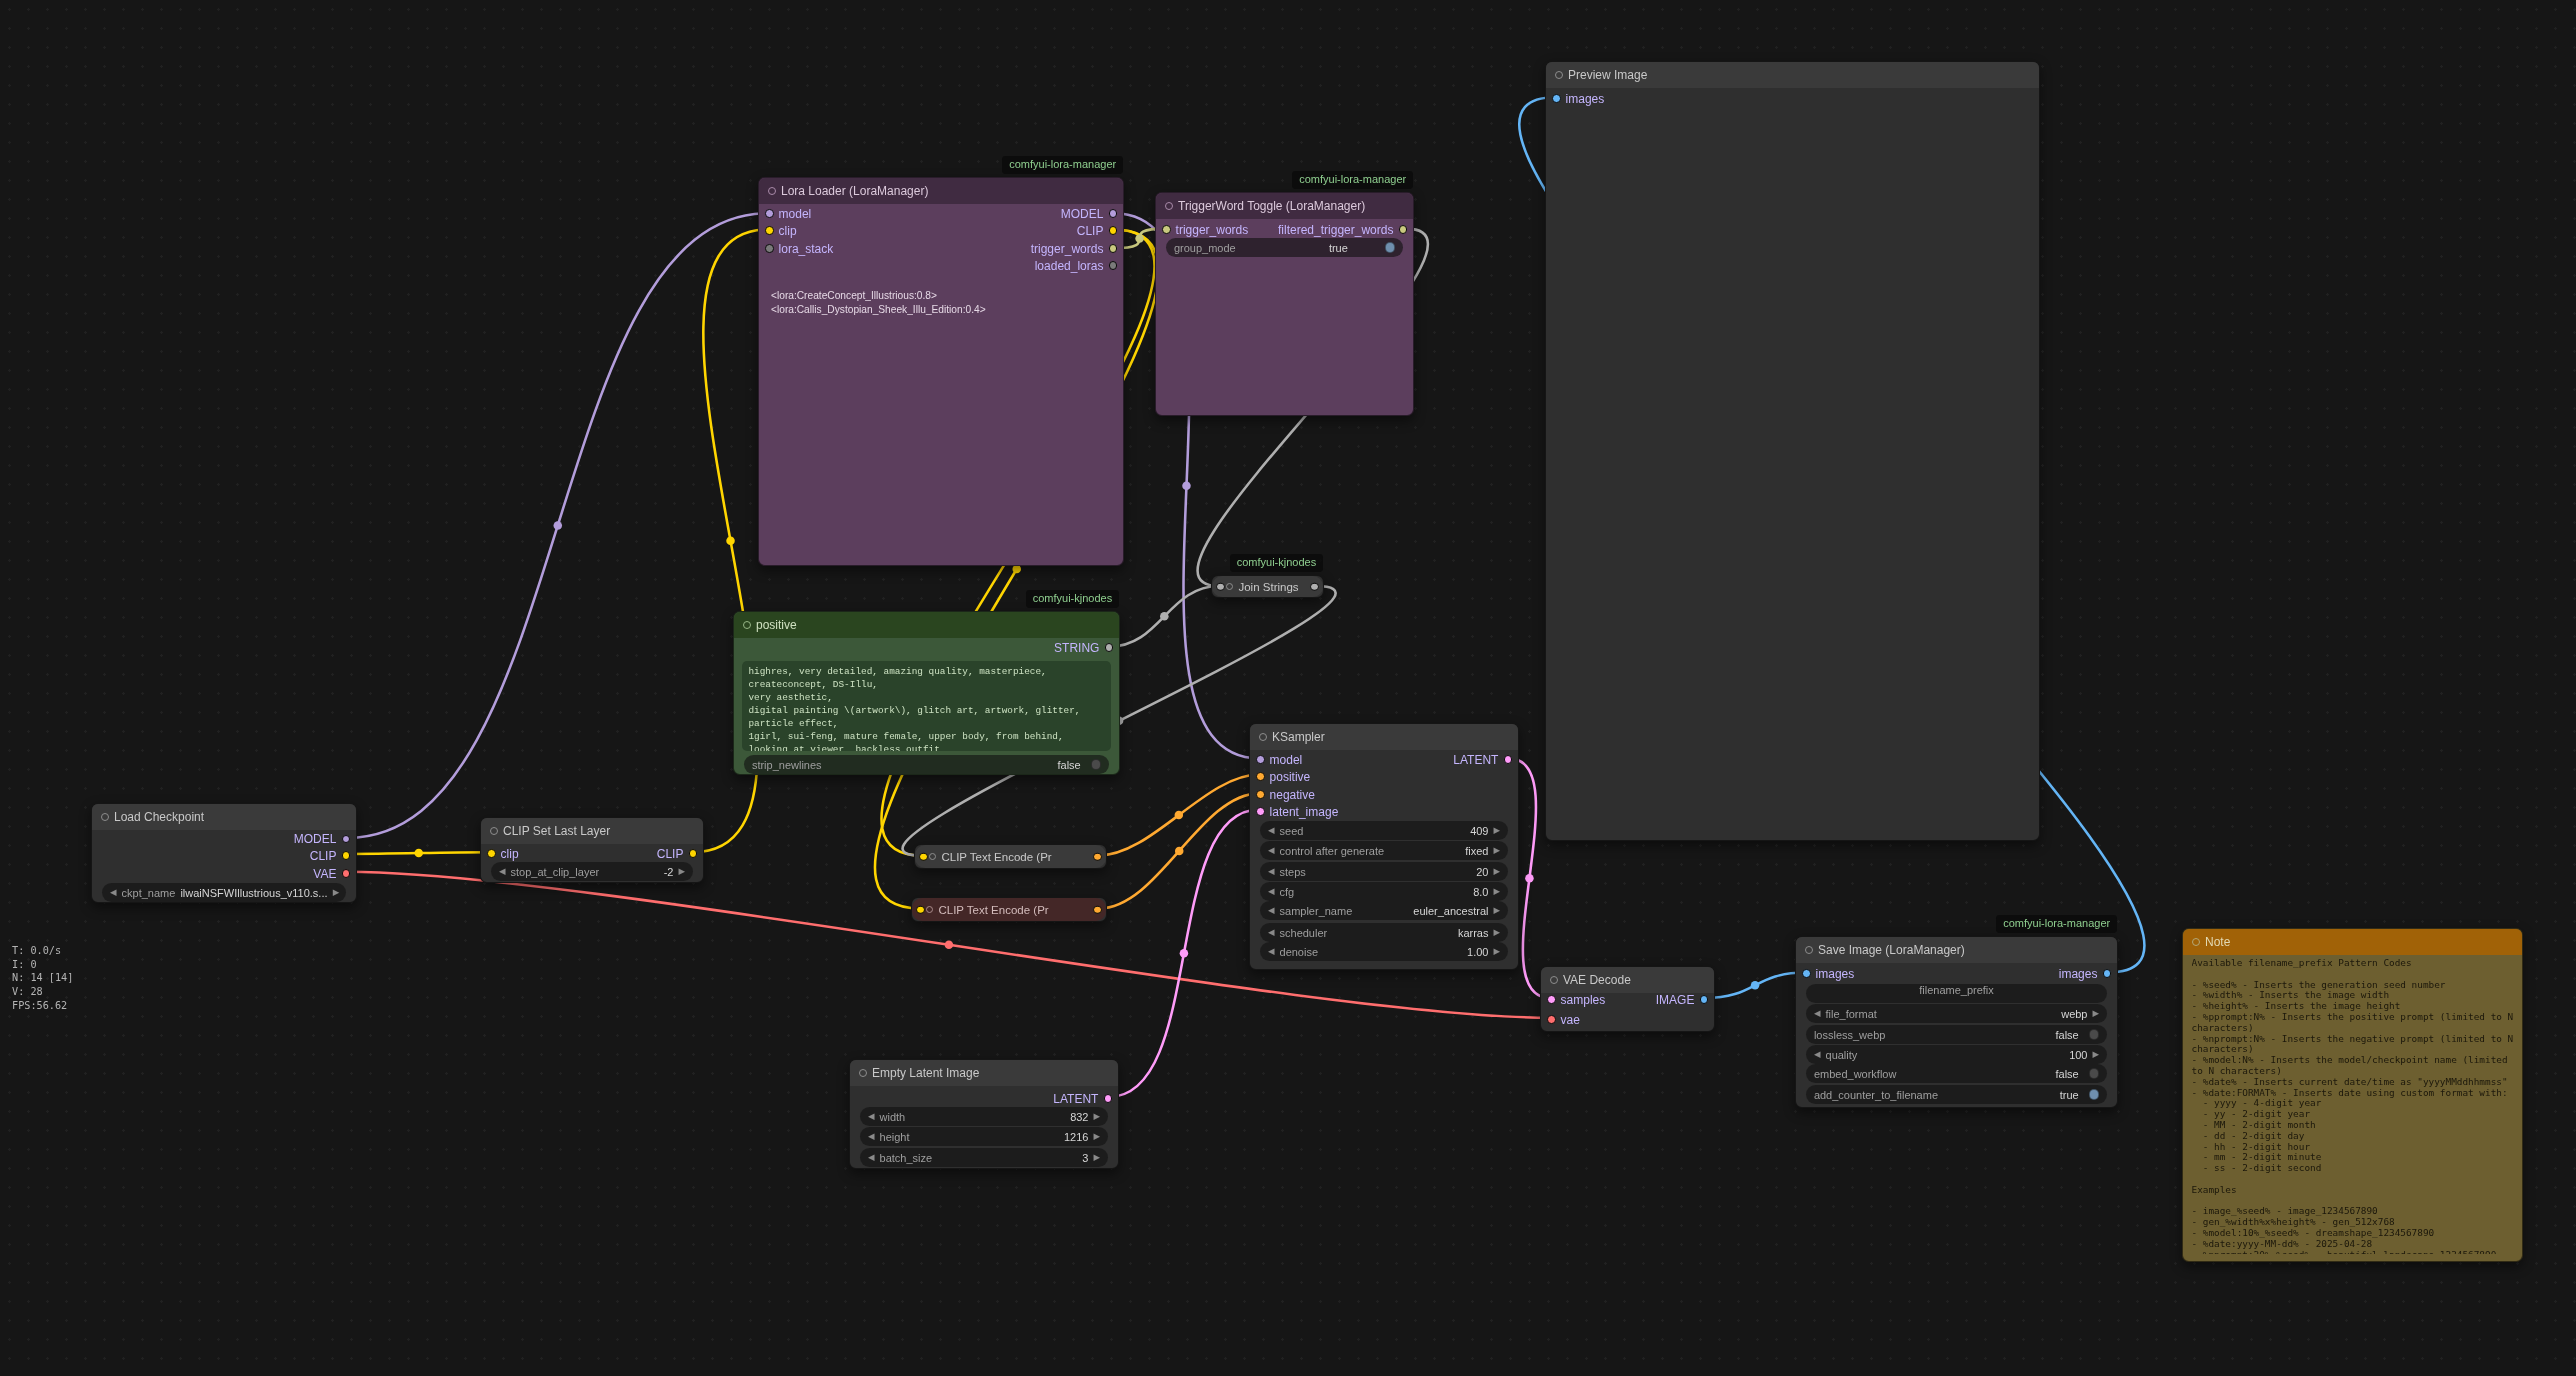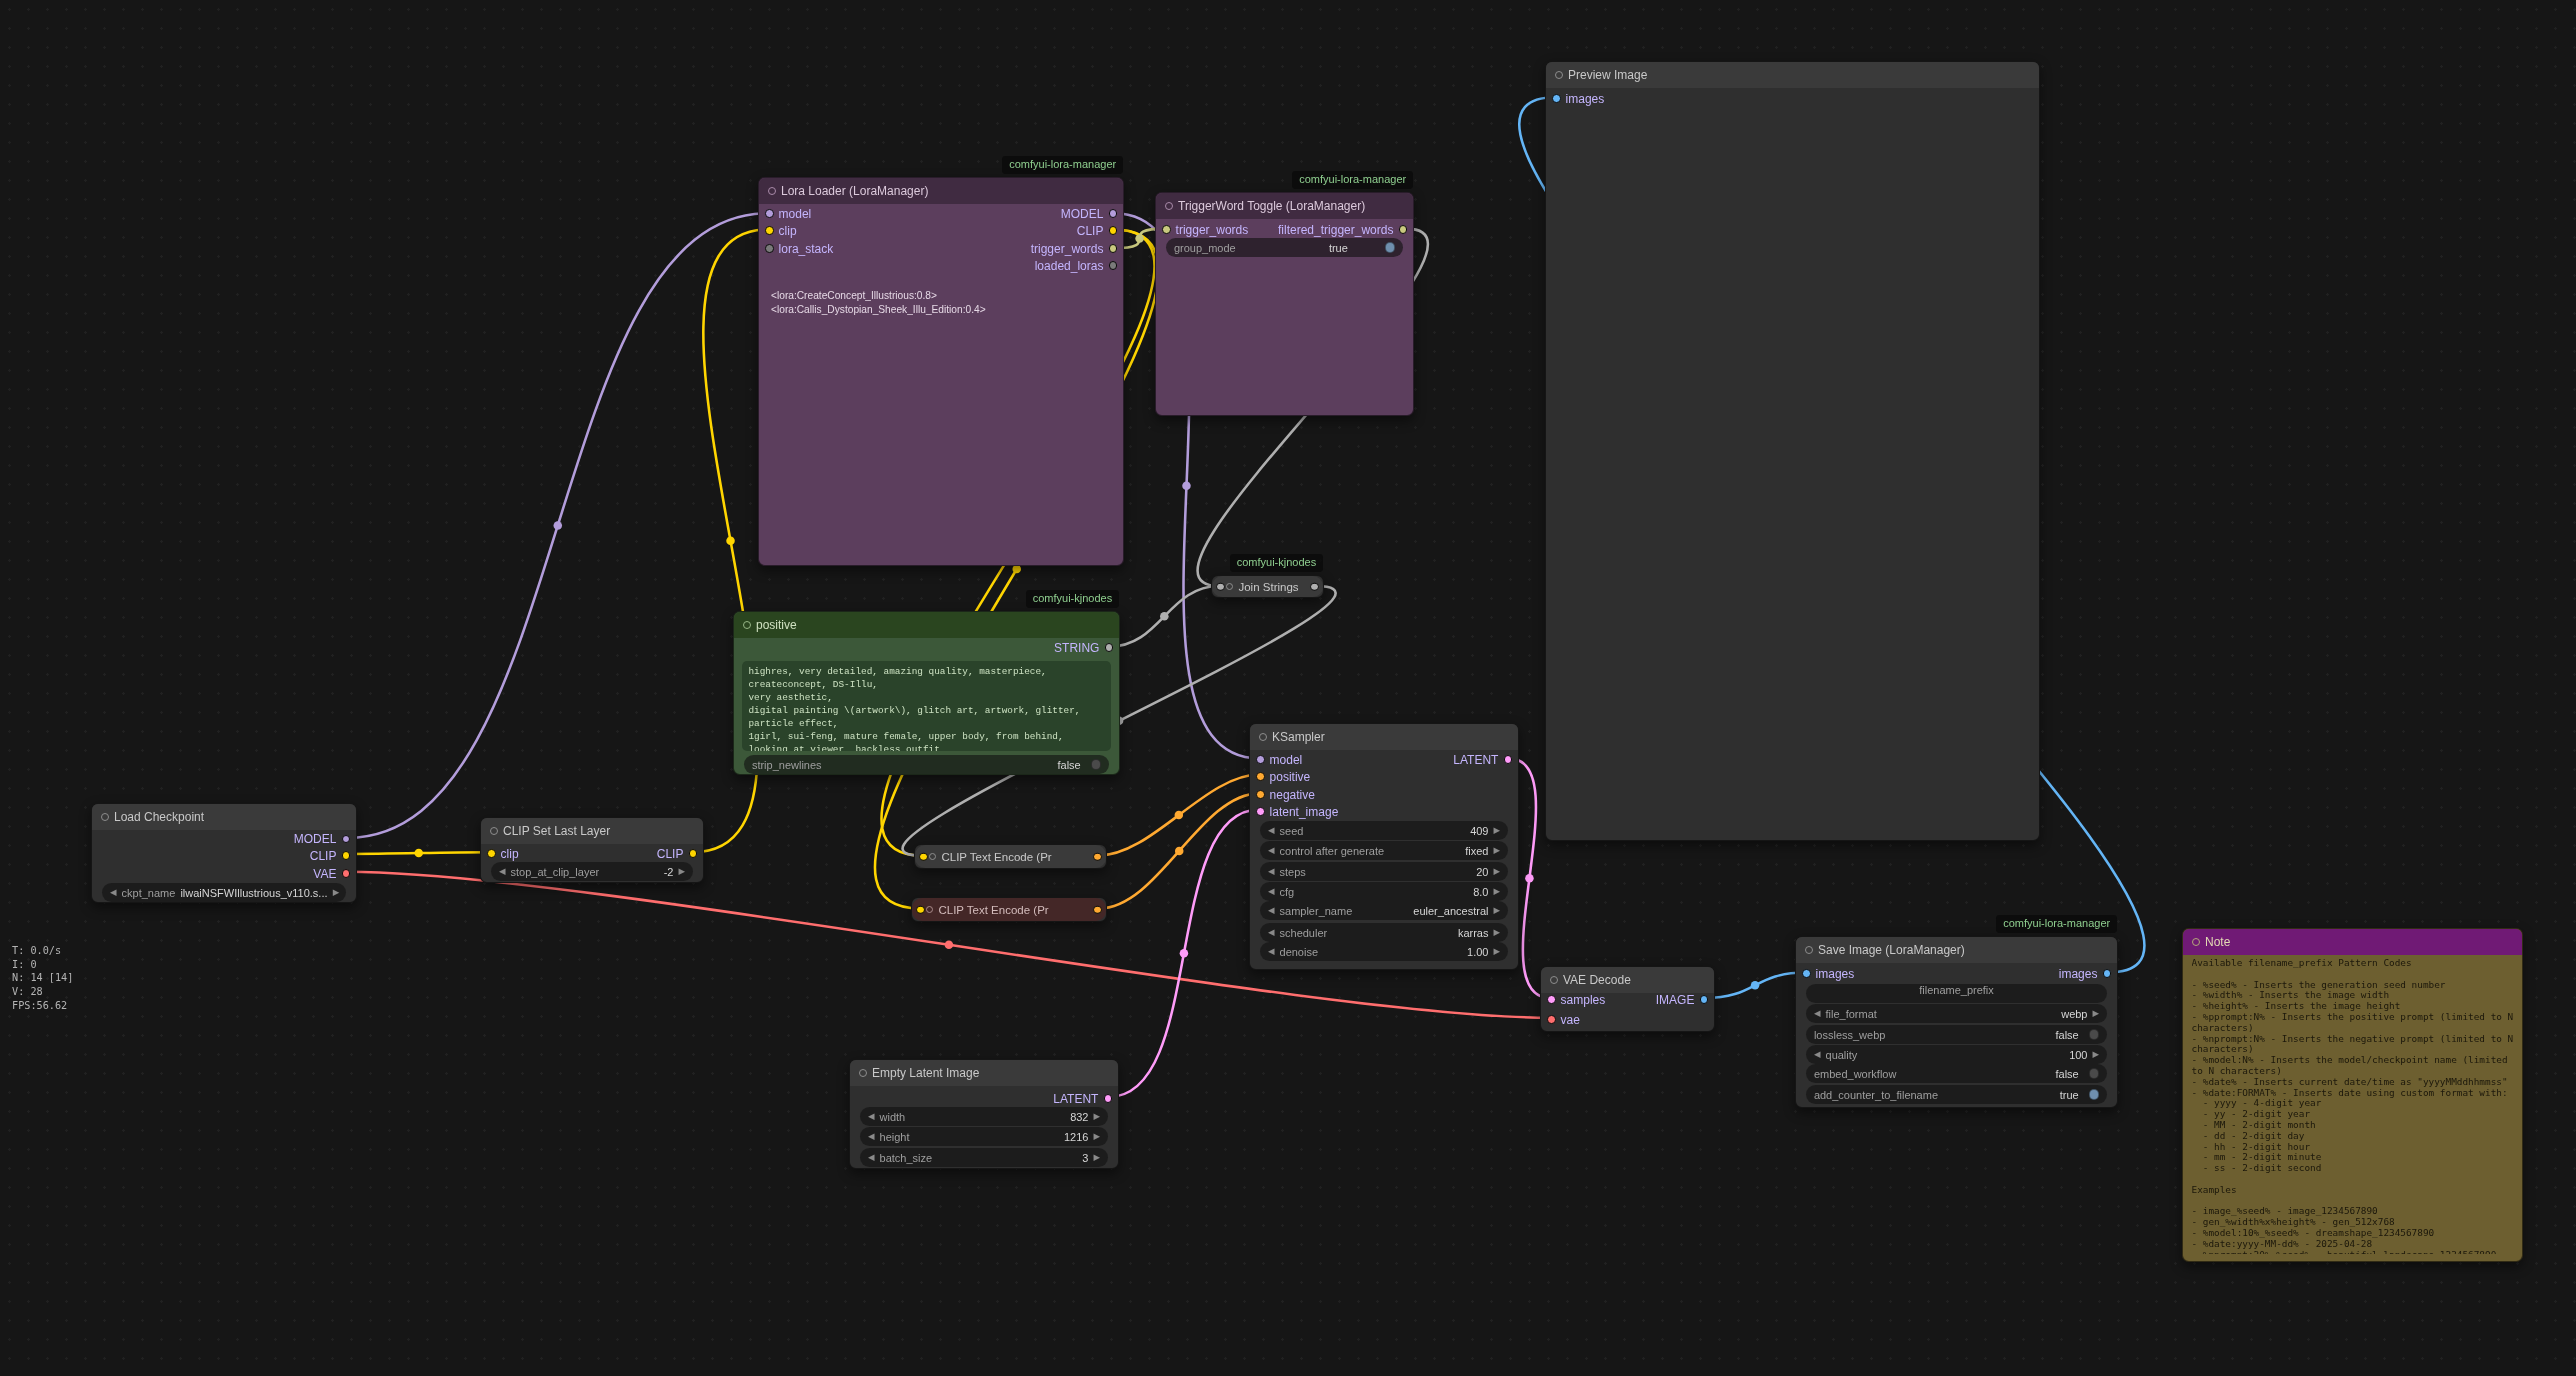--- a/index.html
+++ b/index.html
@@ -14,21 +14,21 @@
   .titlebar{position:absolute;left:0;top:0;right:0;height:25.6px;border-radius:6px 6px 0 0;
     display:flex;align-items:center;gap:5px;padding:0 8.5px;box-sizing:border-box;
     font-size:12px;white-space:nowrap;overflow:hidden}
   .collapsed .titlebar{height:100%;border-radius:10px;font-size:11.5px;gap:5.1px;padding:0 13.7px}
   .tdot{width:8.5px;height:8.5px;border-radius:50%;border:1.3px solid #8d8d8d;box-sizing:border-box;flex:none}
   .collapsed .tdot{width:7.7px;height:7.7px}
   .t-default{background:#2f2f2f}.t-default .titlebar{background:#3a3a3a;color:#c9c9c9}
   .t-purple{background:#5c3e5d}.t-purple .titlebar{background:#402b41;color:#dccadc}.t-purple .tdot{border-color:#a98aa9}
   .t-green{background:#3c5839}.t-green .titlebar{background:#2a451f;color:#cfe0c0}.t-green .tdot{border-color:#96b586}
   .t-maroon{background:#2f2f2f}.t-maroon .titlebar{background:#442727;color:#d3bcbc}.t-maroon .tdot{border-color:#a98a8a}
-  .t-note{background:#6d5f30}.t-note .titlebar{background:#701a75;color:#e3dab4}.t-note .tdot{border-color:#b3a878}
+  .t-note{background:#6d5f30}.t-note .titlebar{background:#a16207;color:#e3dab4}.t-note .tdot{border-color:#b3a878}
   .slot{position:absolute;height:17px;display:flex;align-items:center;gap:5.1px;
     font-size:12px;color:#c4b5fd;white-space:nowrap}
   .slot.in{left:6px}.slot.out{right:6px}
   .sdot{width:8.5px;height:8.5px;border-radius:50%;border:0.9px solid #0b0b0b;box-sizing:border-box;flex:none}
   .cdot{position:absolute;top:50%;transform:translateY(-50%)}
   .cdot.in{left:4.3px}.cdot.out{right:4.3px}
   .widget{position:absolute;left:10.2px;right:10.2px;height:19px;border-radius:9.4px;
     background:rgba(18,18,18,.62);display:flex;align-items:center;gap:5.1px;
     padding:0 7.7px;box-sizing:border-box;font-size:11px;color:#9f9f9f;white-space:nowrap;overflow:hidden}
   .widget .wval{margin-left:auto;color:#d6d6d6}

